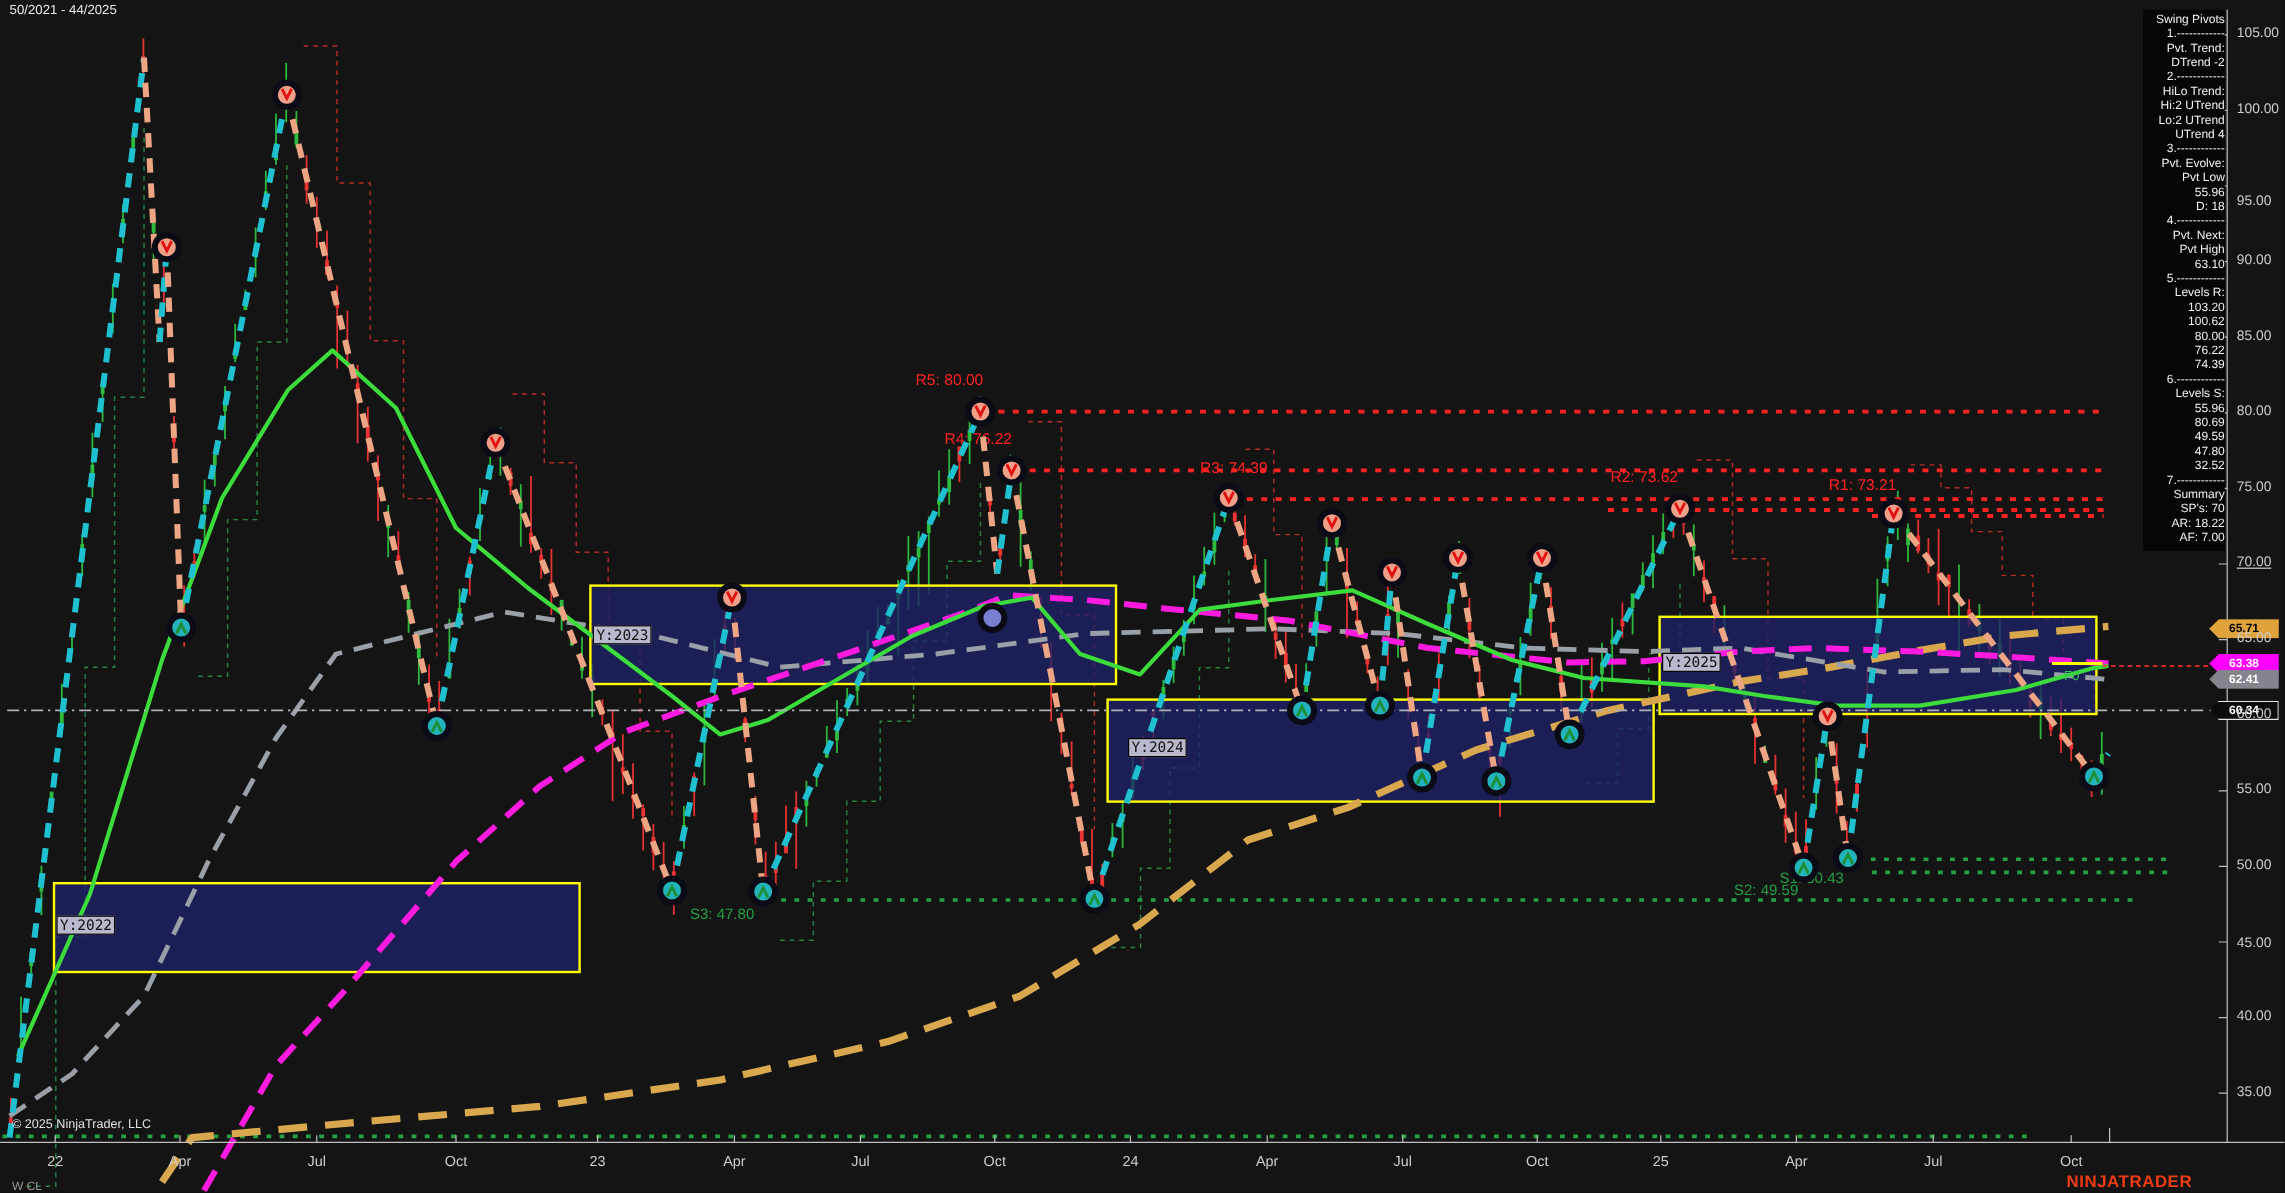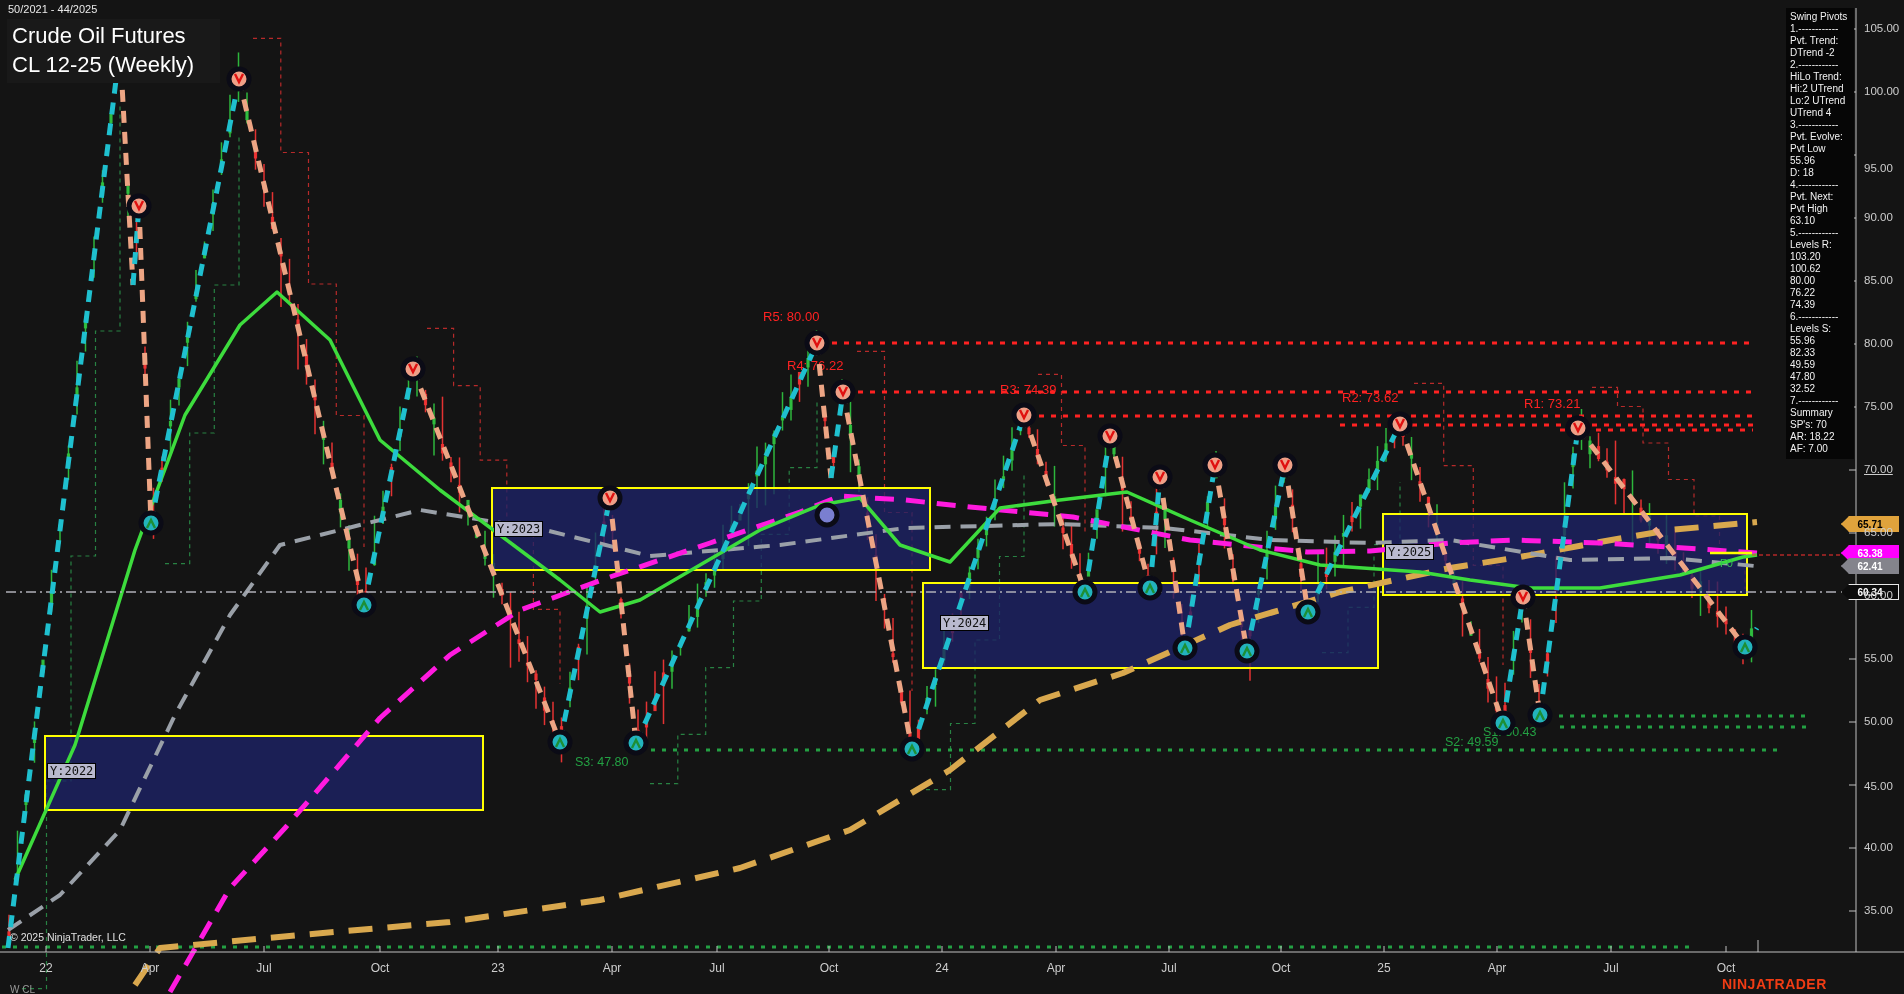--- a/index.html
+++ b/index.html
@@ -3,21 +3,21 @@
 <meta charset="utf-8">
 <style>
   html,body{margin:0;padding:0;background:#0b0b0b;}
   #stage{position:relative;width:1904px;height:994px;background:#141414;overflow:hidden;
          font-family:"Liberation Sans",sans-serif;}
   #chart-svg{position:absolute;left:0;top:0;}
   .range-label{position:absolute;left:8px;top:3px;color:#e8e8e8;font-size:11px;}
   .title-box{position:absolute;left:7px;top:19px;width:208px;height:62px;background:#191919;
              color:#ffffff;font-size:22px;line-height:29px;padding:2px 0 0 5px;white-space:nowrap;}
   .panel{position:absolute;left:1786px;top:8px;width:64px;background:#060606;color:#f2f2f2;
-         font-size:10px;line-height:12px;padding:3px 0 4px 4px;white-space:nowrap;}
+         font-size:10px;line-height:12px;padding:3px 0 4px 4px;white-space:nowrap;text-align:right;}
   .copyright{position:absolute;left:10px;top:931px;color:#e0e0e0;font-size:10.5px;}
   .instrument{position:absolute;left:10px;top:984px;color:#9a9a9a;font-size:10px;}
   .brand{position:absolute;left:1722px;top:976px;color:#f03c14;font-size:14px;font-weight:bold;
          letter-spacing:.5px;text-align:center;}
   .tag{position:absolute;left:1841px;width:58px;height:16px;font-size:10px;font-weight:bold;
        display:flex;align-items:center;justify-content:center;
        clip-path:polygon(0 50%,14% 0,100% 0,100% 100%,14% 100%);}
   .ylab{position:absolute;left:1864px;color:#cdcdcd;font-size:11.5px;}
 </style>
 </head>
@@ -609,24 +609,20 @@
       <text x="1384" y="972" fill="#cdcdcd" font-size="12" text-anchor="middle">25</text>
       <line x1="1497" y1="946" x2="1497" y2="952" stroke="#c0c0c0" stroke-width="1"></line>
       <text x="1497" y="972" fill="#cdcdcd" font-size="12" text-anchor="middle">Apr</text>
       <line x1="1611" y1="946" x2="1611" y2="952" stroke="#c0c0c0" stroke-width="1"></line>
       <text x="1611" y="972" fill="#cdcdcd" font-size="12" text-anchor="middle">Jul</text>
       <line x1="1726" y1="946" x2="1726" y2="952" stroke="#c0c0c0" stroke-width="1"></line>
       <text x="1726" y="972" fill="#cdcdcd" font-size="12" text-anchor="middle">Oct</text>
     </svg>
 
   <div class="range-label">50/2021 - 44/2025</div>
-  <div class="title-box">
-    <div>Crude Oil Futures</div>
-    <div>CL 12-25 (Weekly)</div>
-  </div>
 
   <div class="panel" id="pivot-panel">
       <div>Swing Pivots</div>
       <div>1.------------</div>
       <div>Pvt. Trend:</div>
       <div>DTrend -2</div>
       <div>2.------------</div>
       <div>HiLo Trend:</div>
       <div>Hi:2 UTrend</div>
       <div>Lo:2 UTrend</div>
@@ -643,21 +639,21 @@
       <div>5.------------</div>
       <div>Levels R:</div>
       <div>103.20</div>
       <div>100.62</div>
       <div>80.00</div>
       <div>76.22</div>
       <div>74.39</div>
       <div>6.------------</div>
       <div>Levels S:</div>
       <div>55.96</div>
-      <div>82.33</div>
+      <div>80.69</div>
       <div>49.59</div>
       <div>47.80</div>
       <div>32.52</div>
       <div>7.------------</div>
       <div>Summary</div>
       <div>SP's: 70</div>
       <div>AR: 18.22</div>
       <div>AF: 7.00</div>
     </div>
 

